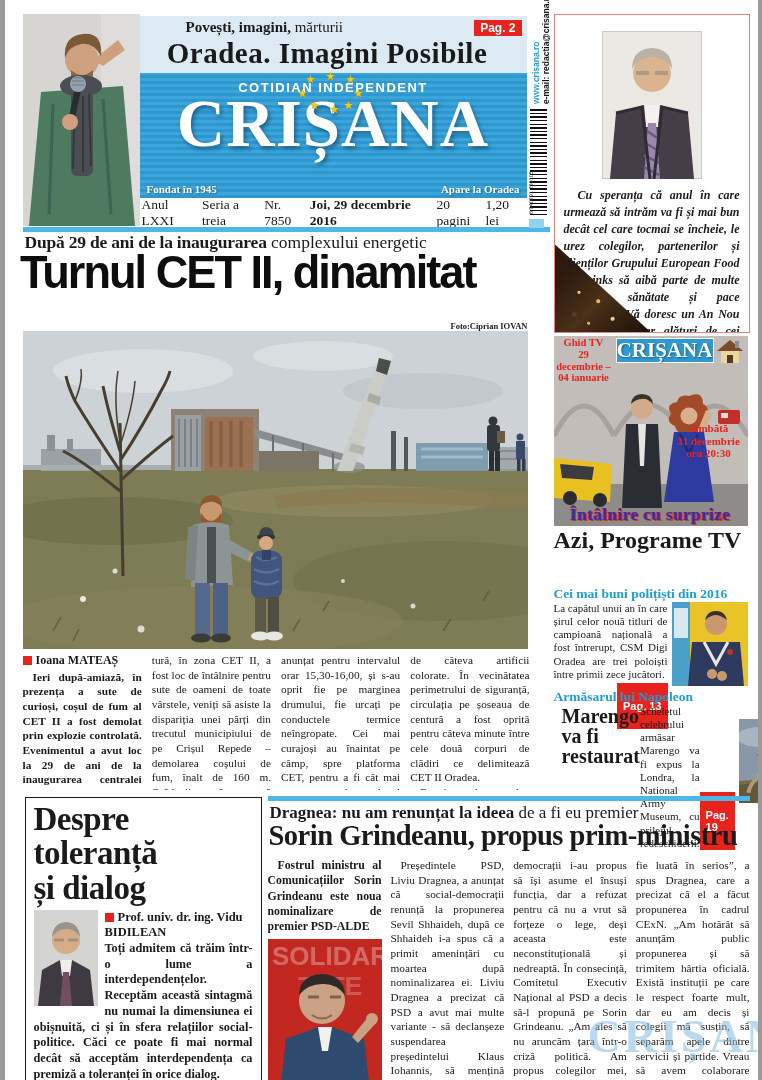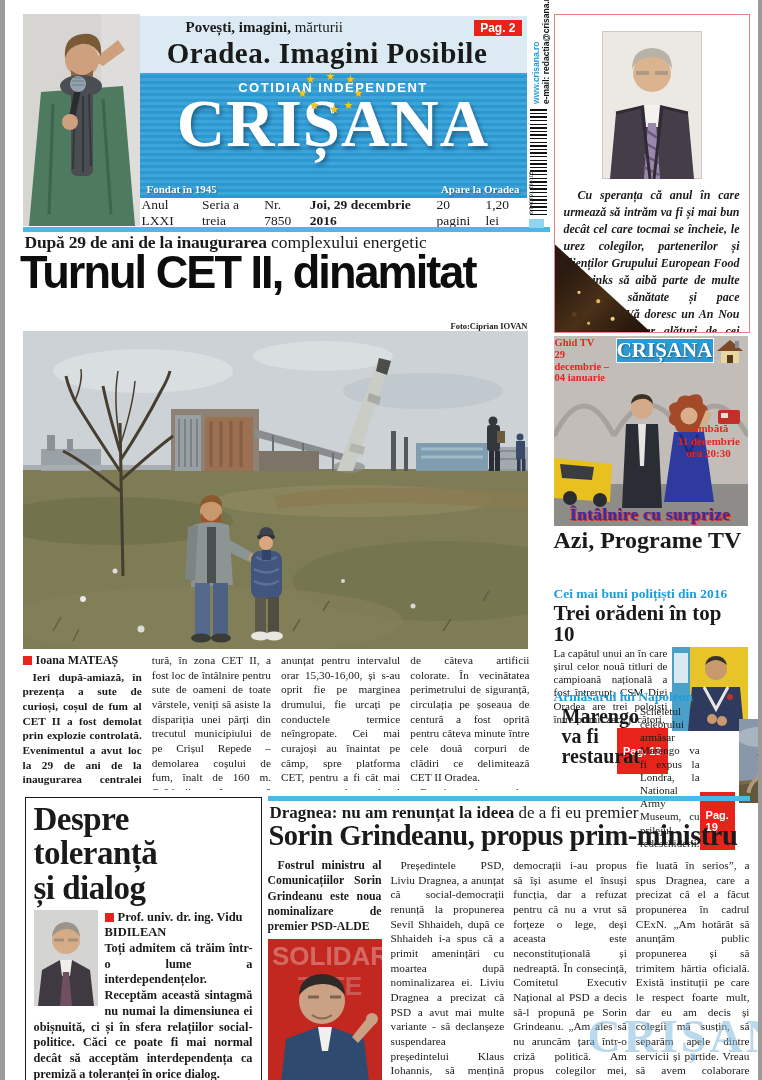--- a/index.html
+++ b/index.html
@@ -62,21 +62,21 @@
             font-size:11.3px;line-height:1.3;}
   .leadcols .col{flex:1;}
   .leadcols p{margin:0;text-indent:10px;}
   .bylinerow{font-weight:bold;font-size:12px;margin-bottom:1px;}
   .sq{display:inline-block;width:9px;height:9px;background:#e8231c;margin-right:4px;vertical-align:-1px;}
   .boldp{font-weight:bold;}
 
   
   .tvad{left:549px;top:336px;width:194px;height:190px;overflow:hidden;}
   .ad-guide{position:absolute;left:1px;top:1px;width:58px;color:#e8231c;
-            font:bold 10.5px "Liberation Serif",serif;line-height:1.12;}
+            font:bold 10.5px "Liberation Serif",serif;line-height:1.12;text-align:center;}
   .ad-logo{position:absolute;left:62px;top:2px;width:96px;background:#2f9ad2;border:1px solid #fff;
            color:#fff;text-align:center;font-weight:bold;font-size:21px;line-height:1.1;
            text-shadow:1px 1px 2px rgba(10,50,80,.6);}
   .ad-house{position:absolute;right:3px;top:2px;width:30px;height:26px;}
   .ad-when{position:absolute;right:2px;top:86px;width:74px;color:#e8231c;
            font:bold 11px "Liberation Serif",serif;text-align:center;line-height:1.15;}
   .ad-title{position:absolute;left:0;right:0;bottom:1px;text-align:center;font-weight:bold;font-size:17px;
             color:#2433b8;text-shadow:1px 1px 0 #d83020,-1px 0 0 #d83020;letter-spacing:.5px;}
   .tvtoday{left:549px;top:527px;font-weight:bold;font-size:24px;}
   .sumarbanner{left:549px;top:557px;width:194px;height:27px;background:#e8231c;color:#fff;
@@ -336,21 +336,20 @@
       <span>ora 20:30</span>
     </div>
     <div class="ad-title">Întâlnire cu surprize</div>
   </div>
 
   <div class="abs tvtoday">Azi, Programe TV</div>
 
 
   <div class="abs sumar" style="top:587px;">
     <div class="s-cat">Cei mai buni polițiști din 2016</div>
-    <div class="s-title">Trei orădeni în top 10</div>
     <div class="s-row">
       <div style="flex:1;display:flex;flex-direction:column;">
         <div class="s-text jtext">La capătul unui an în care șirul celor nouă titluri de campioană națională a fost întrerupt, CSM Digi Oradea are trei poloiști între primii zece jucători.</div>
         <span class="s-badge">Pag. 13</span>
       </div>
       <div class="s-photo">
         <svg viewBox="0 0 76 84" width="76" height="84">
           <rect width="76" height="84" fill="#e8c428"></rect>
           <rect width="18" height="84" fill="#4aa0c8"></rect>
           <rect x="2" y="6" width="14" height="30" fill="#d8e8f0"></rect>

